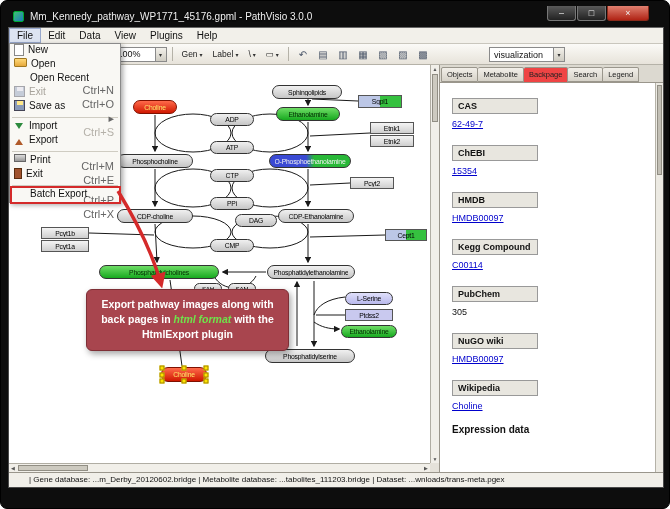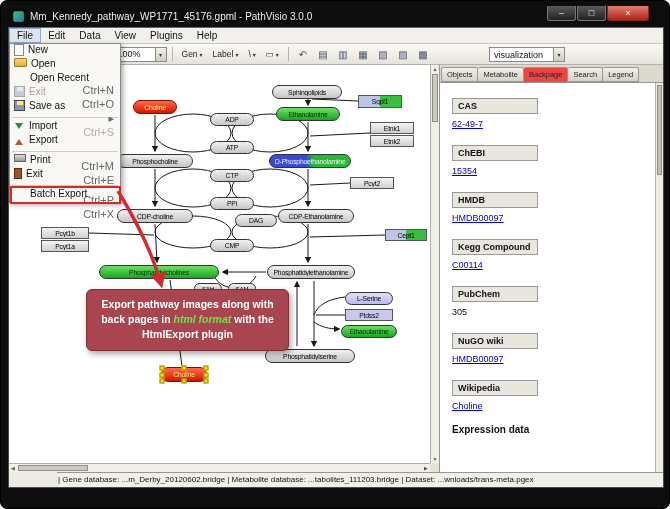--- a/index.html
+++ b/index.html
@@ -93,21 +93,21 @@
   .sp-content { padding:12px 12px 0 12px; }
   .sp-heading { color:#2233cc; font-weight:bold; font-size:11px; margin-bottom:18px; }
   .xref { margin-bottom:13px; }
   .xref-db { display:inline-block; min-width:86px; background:#e8e6df; border:1px solid #999; font-size:9px; font-weight:bold; color:#111; padding:2px 5px; margin-bottom:5px; }
   .xref-val { display:block; font-size:9px; color:#0000cc; text-decoration:underline; cursor:pointer; }
   .xref-val.plain { color:#111; text-decoration:none; cursor:default; }
   .sp-footer { font-weight:bold; font-size:10px; color:#111; margin-top:2px; }
   .sp-scrollbar { position:absolute; right:0; top:0; bottom:0; width:8px; background:#eceae3; border-left:1px solid #b5b2a8; }
   .sp-thumb { position:absolute; top:2px; left:1px; width:5px; height:90px; background:#c2bfb5; border:1px solid #918e84; }
 
-  .statusbar { height:15px; background:#f1efe9; border-top:1px solid #9a968c; font-size:8px; color:#111; padding:2px 1px; white-space:nowrap; overflow:hidden;margin-left:48px; }
+  .statusbar { height:15px; background:#f1efe9; border-top:1px solid #9a968c; font-size:8px; color:#111; padding:2px 20px; white-space:nowrap; overflow:hidden; }
 
   
   .file-menu { position:absolute; left:8px; top:42px; width:112px; background:#f9f8f4; border:1px solid #8a8a8a; box-shadow:2px 2px 5px rgba(0,0,0,.35); z-index:30; }
   .fm-item { position:relative; display:flex; align-items:flex-start; gap:4px; height:14px; padding:0 6px 0 4px; font-size:10px; color:#111; }
   .fm-item.disabled { color:#a6a29a; }
   .fm-item.disabled .fm-icon { opacity:.45; }
   .fm-label { white-space:nowrap; }
   .fm-shortcut { margin-left:auto; font-size:11px; color:#666;margin-top:40px; }
   .fm-item.disabled .fm-shortcut { color:#b5b1a9; }
   .fm-sep { height:3px; border-bottom:1px solid #cfccc2; margin:1px 2px 2px 2px; }

